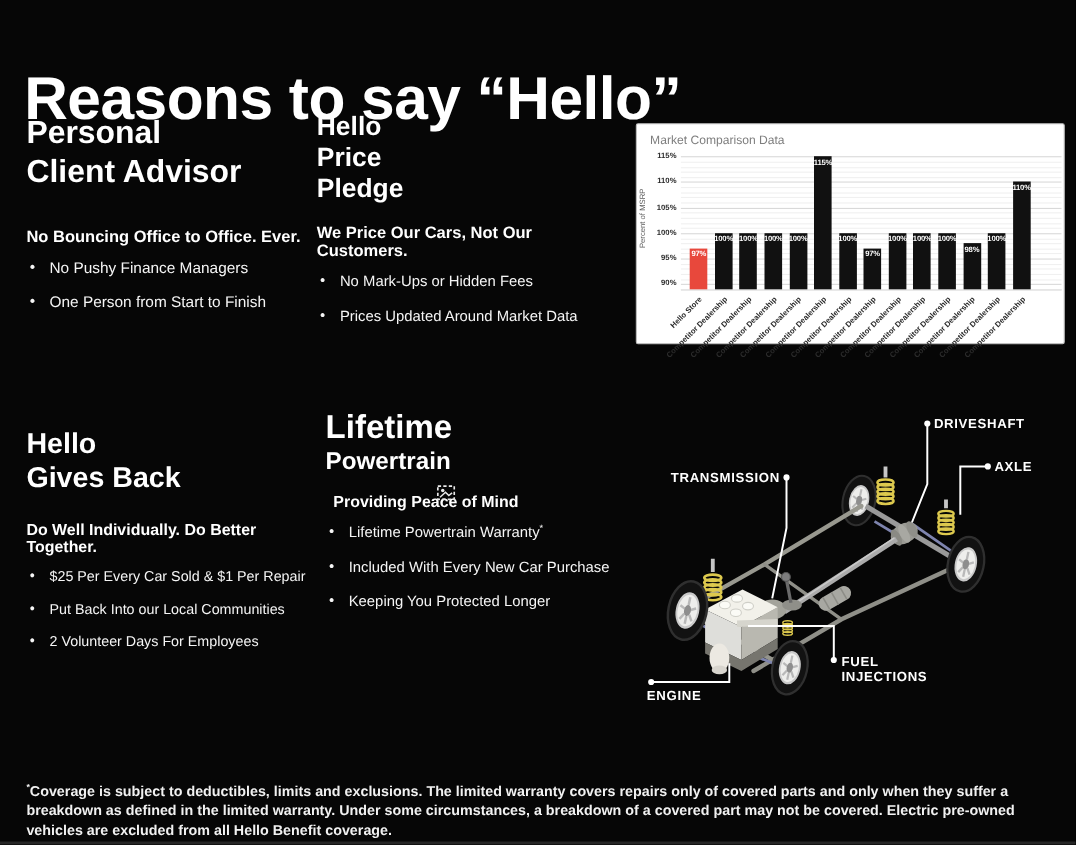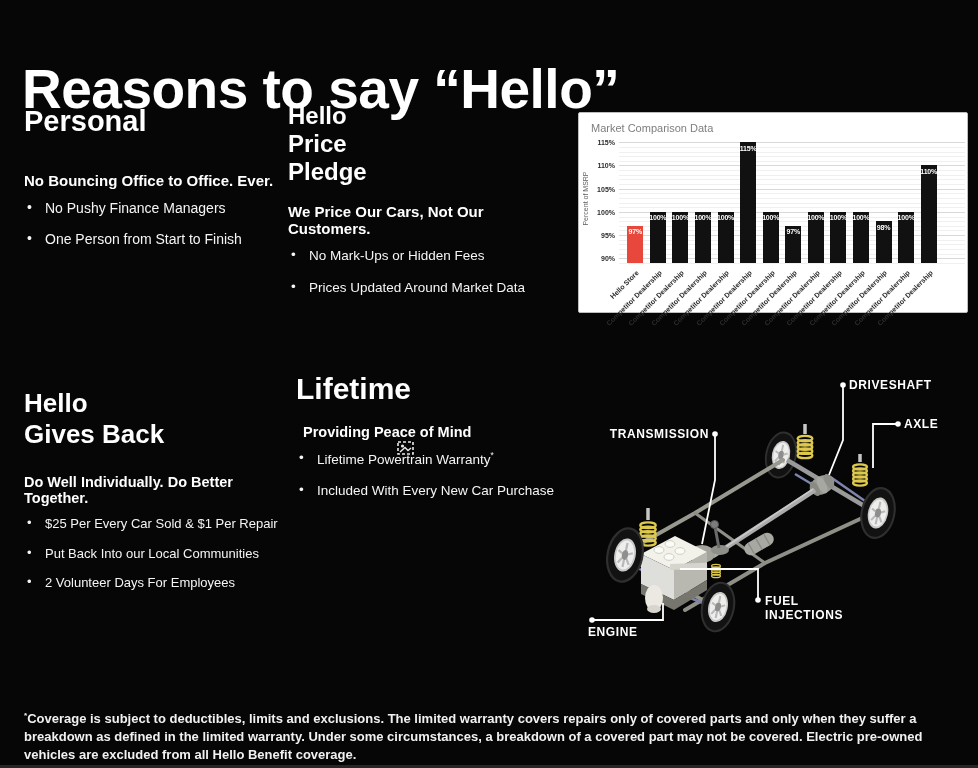--- a/index.html
+++ b/index.html
@@ -73,20 +73,21 @@
 </head>
 <body>
 
 <div class="stage">
 
   <h1 class="page-title">Reasons to say “Hello”</h1>
 
   <section class="sec sec-1">
     <h2>
         <span class="hline">Personal</span>
+        <span class="hline">Client Advisor</span>
       </h2>
     <p class="subhead">No Bouncing Office to Office. Ever.</p>
     <ul class="bullets">
         <li>No Pushy Finance Managers</li>
         <li>One Person from Start to Finish</li>
       </ul>
   </section>
 
   <section class="sec sec-2">
     <h2>
@@ -110,32 +111,34 @@
     <ul class="bullets">
         <li>$25 Per Every Car Sold &amp; $1 Per Repair</li>
         <li>Put Back Into our Local Communities</li>
         <li>2 Volunteer Days For Employees</li>
       </ul>
   </section>
 
   <section class="sec sec-4">
     <h2>
         <span class="hline">Lifetime</span>
+        <span class="hline">Powertrain</span>
       </h2>
     <span class="warranty-icon">
       <svg viewBox="0 0 17 14" width="17" height="14">
         <rect x="1" y="1" width="15" height="12" fill="none" stroke="#e9e9e9" stroke-width="1.6" stroke-dasharray="3 2"></rect>
         <circle cx="5.5" cy="5" r="1.6" fill="#e9e9e9"></circle>
         <path d="M3,11 L8,6.5 L11,9.5 L14,7" stroke="#e9e9e9" stroke-width="1.4" fill="none"></path>
       </svg>
     </span>
     <p class="subhead">Providing Peace of Mind</p>
     <ul class="bullets">
         <li>Lifetime Powertrain Warranty<sup>*</sup></li>
         <li>Included With Every New Car Purchase</li>
+        <li>Keeping You Protected Longer</li>
       </ul>
   </section>
 
   <div class="chart-panel">
     <div class="chart-title">Market Comparison Data</div>
     <div class="chart-ylabel">Percent of MSRP</div>
     <div class="chart-plot">
         <div class="gridline minor" style="top: 124px;"></div>
         <div class="gridline minor" style="top: 114.712px;"></div>
         <div class="gridline minor" style="top: 110.067px;"></div>

